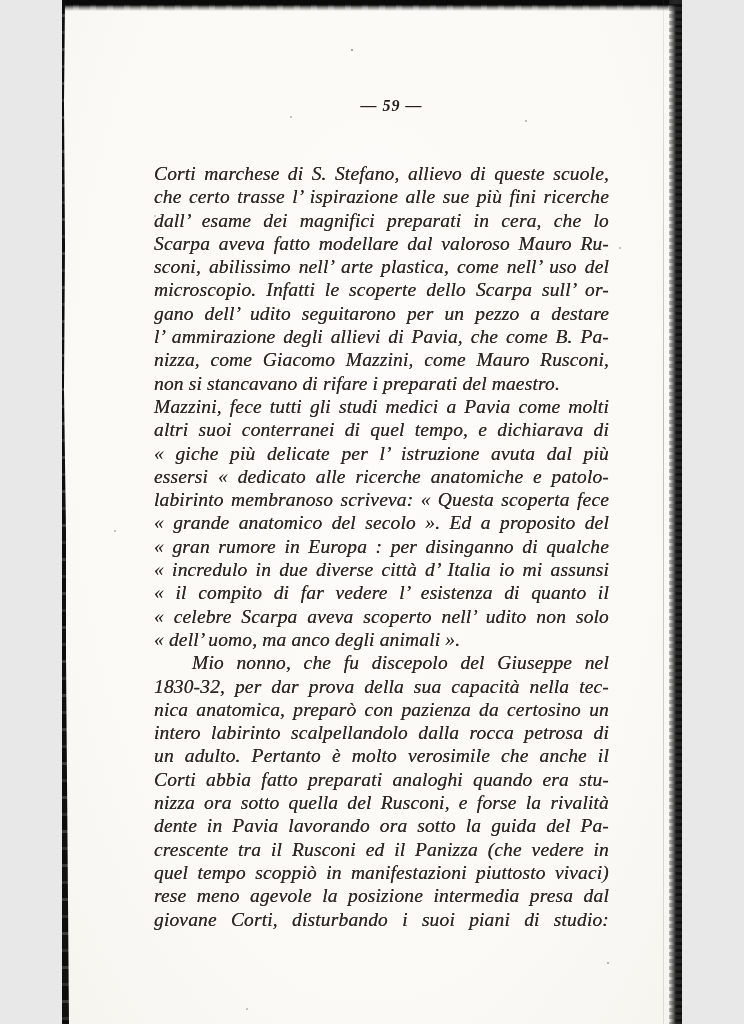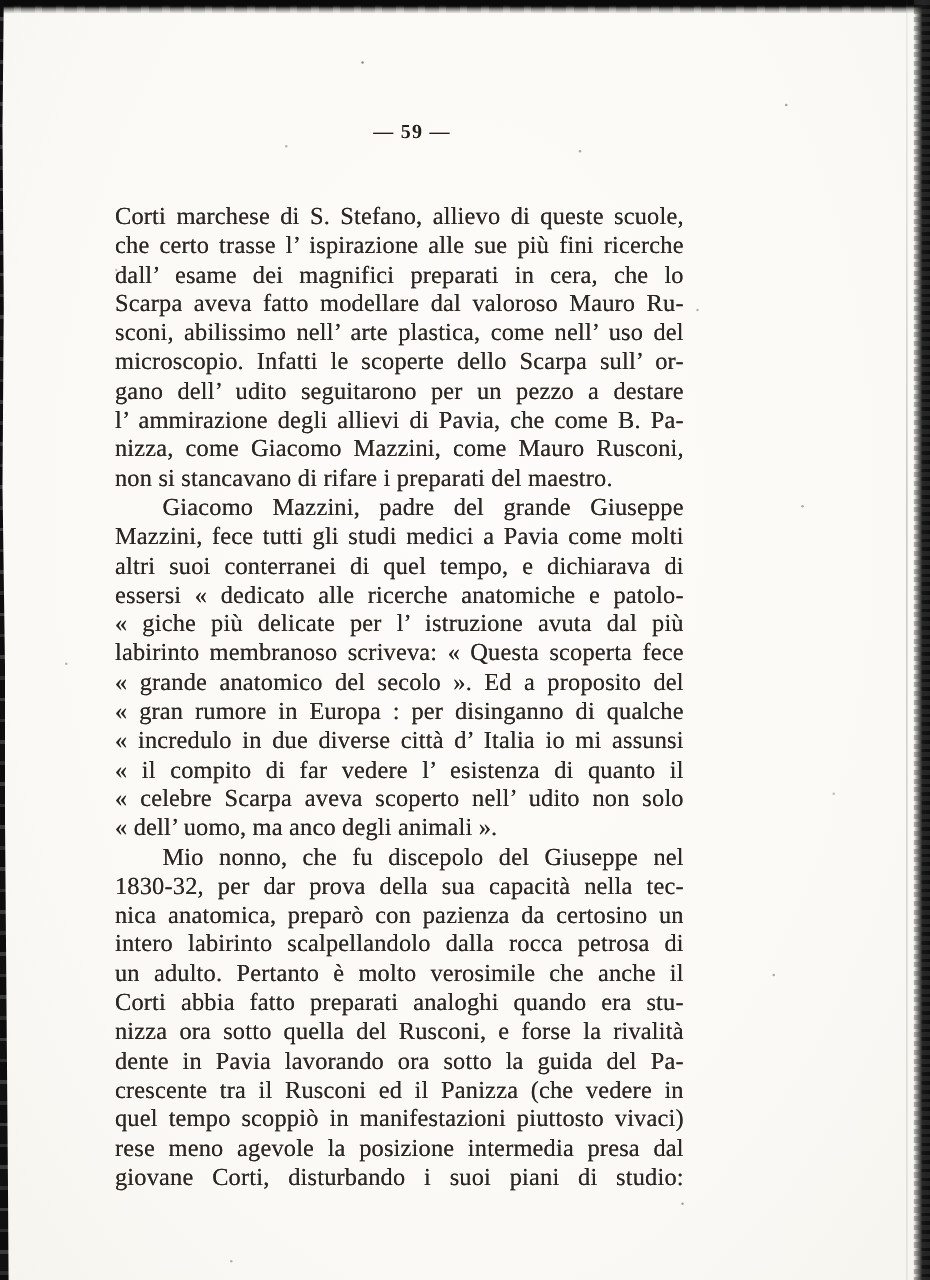--- a/index.html
+++ b/index.html
@@ -2,28 +2,29 @@
 <html><head>
 <meta charset="utf-8">
 <style>
   html, body {
     margin: 0;
     padding: 0;
     background: #e8e8e8;
   }
   .page {
     position: relative;
-    width: 744px;
+    width: 620px;
     height: 1024px;
     margin: 0 auto;
     background:
       radial-gradient(ellipse at 50% 40%, #fdfcfa 0%, #faf9f5 70%, #f5f4ef 100%);
     overflow: hidden;
     font-family: "Liberation Serif", "DejaVu Serif", serif;
     color: #2b2723;
+    font-style: italic;
   }
 
   
   .edge { position: absolute; pointer-events: none; }
   .edge-top {
     top: 0; left: 0; width: 100%; height: 11px;
     background:
       repeating-linear-gradient(to right,
         rgba(10,10,10,0.95) 0 11px,
         rgba(10,10,10,0.65) 11px 17px),
@@ -120,25 +121,24 @@
       <div class="line">Corti marchese di S. Stefano, allievo di queste scuole,</div>
       <div class="line">che certo trasse l’ ispirazione alle sue più fini ricerche</div>
       <div class="line">dall’ esame dei magnifici preparati in cera, che lo</div>
       <div class="line">Scarpa aveva fatto modellare dal valoroso Mauro Ru-</div>
       <div class="line">sconi, abilissimo nell’ arte plastica, come nell’ uso del</div>
       <div class="line">microscopio. Infatti le scoperte dello Scarpa sull’ or-</div>
       <div class="line">gano dell’ udito seguitarono per un pezzo a destare</div>
       <div class="line">l’ ammirazione degli allievi di Pavia, che come B. Pa-</div>
       <div class="line">nizza, come Giacomo Mazzini, come Mauro Rusconi,</div>
       <div class="line natural">non si stancavano di rifare i preparati del maestro.</div>
-      <div class="line indent">Giacomo Mazzini, padre del grande Giuseppe</div>
       <div class="line">Mazzini, fece tutti gli studi medici a Pavia come molti</div>
       <div class="line">altri suoi conterranei di quel tempo, e dichiarava di</div>
+      <div class="line">« giche più delicate per l’ istruzione avuta dal più</div>
       <div class="line">essersi « dedicato alle ricerche anatomiche e patolo-</div>
-      <div class="line">« giche più delicate per l’ istruzione avuta dal più</div>
       <div class="line">labirinto membranoso scriveva: « Questa scoperta fece</div>
       <div class="line">« grande anatomico del secolo ». Ed a proposito del</div>
       <div class="line">« gran rumore in Europa : per disinganno di qualche</div>
       <div class="line">« incredulo in due diverse città d’ Italia io mi assunsi</div>
       <div class="line">« il compito di far vedere l’ esistenza di quanto il</div>
       <div class="line">« celebre Scarpa aveva scoperto nell’ udito non solo</div>
       <div class="line natural">« dell’ uomo, ma anco degli animali ».</div>
       <div class="line indent">Mio nonno, che fu discepolo del Giuseppe nel</div>
       <div class="line">1830-32, per dar prova della sua capacità nella tec-</div>
       <div class="line">nica anatomica, preparò con pazienza da certosino un</div>

